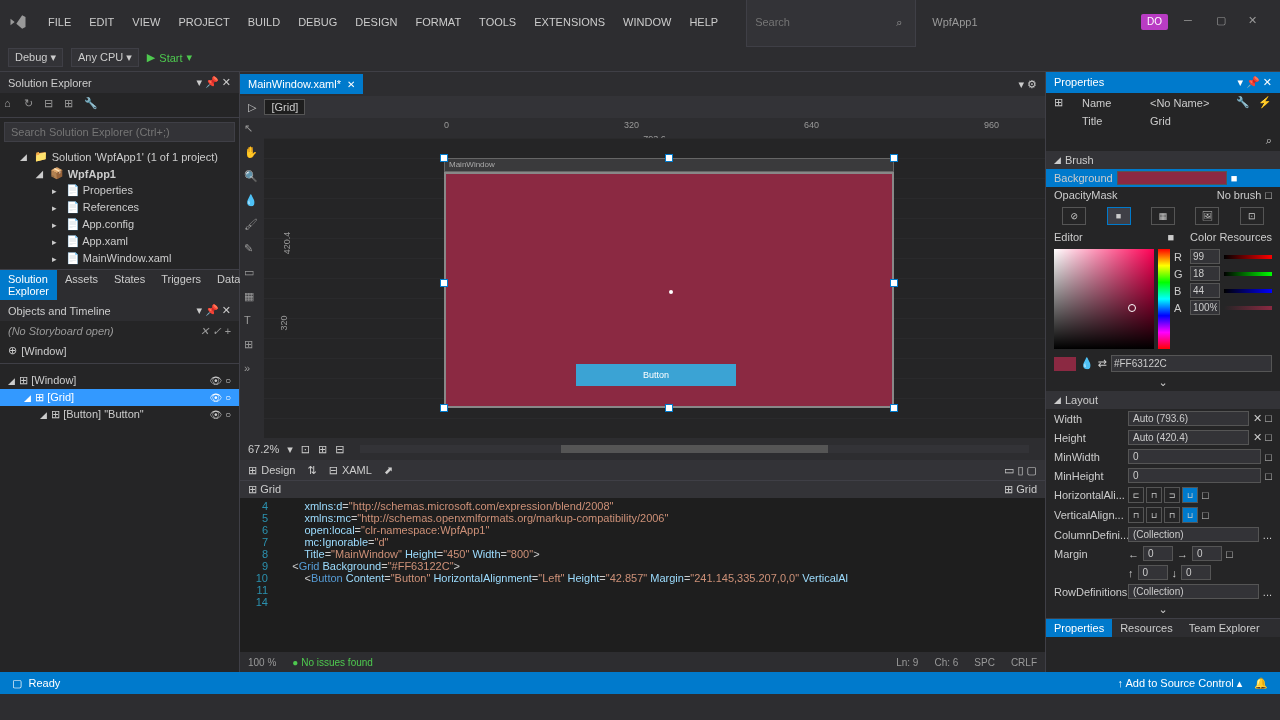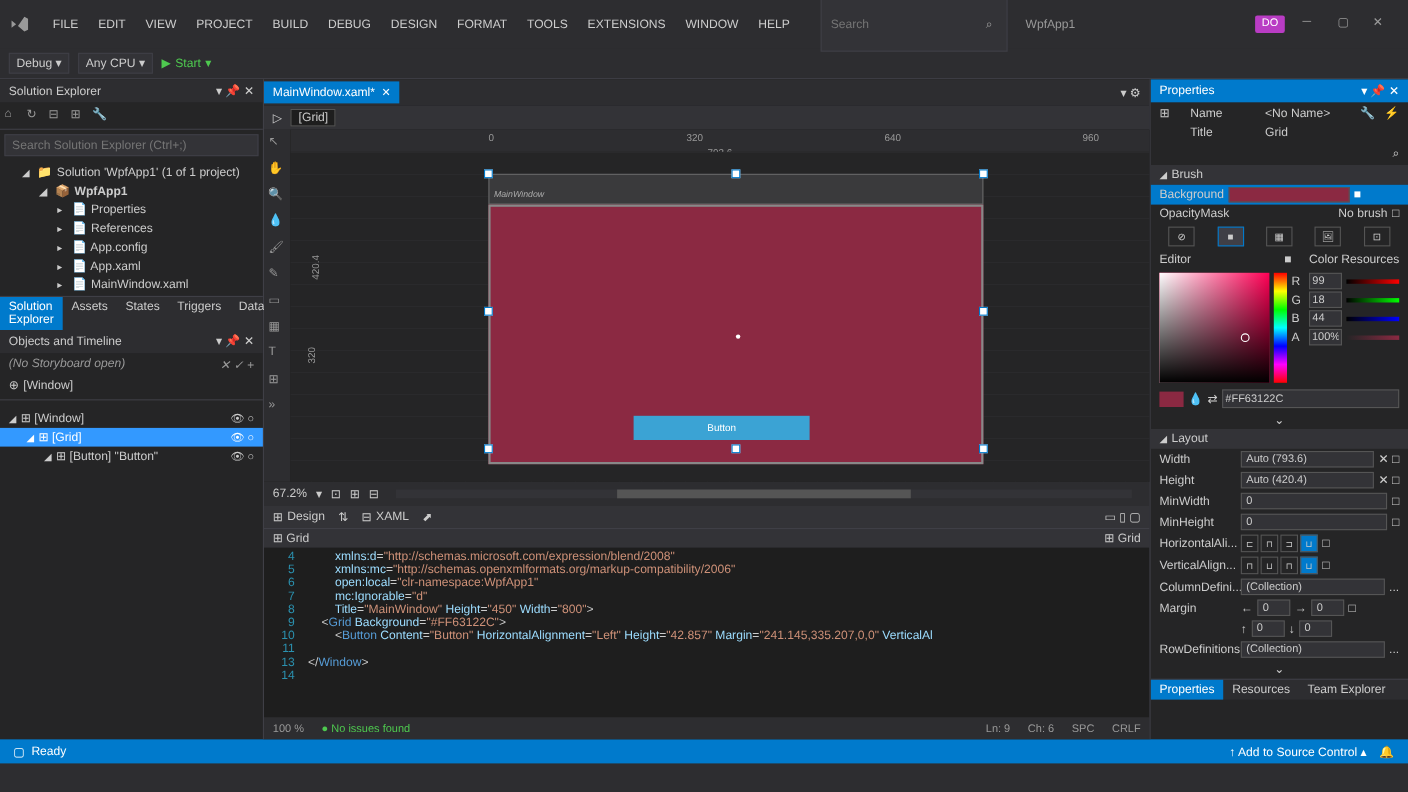--- a/index.html
+++ b/index.html
@@ -53,21 +53,21 @@
 .dt-icon { width: 16px; height: 16px; margin: 0 auto; cursor: pointer; color: #999; }
 .canvas-wrap { flex: 1; position: relative; background: #252526; overflow: hidden; }
 .ruler-h { height: 20px; background: #2d2d30; position: relative; color: #999; font-size: 9px; }
 .ruler-tick { position: absolute; top: 2px; }
 .ruler-label { position: absolute; top: 16px; left: 50%; font-size: 9px; color: #999; transform: translateX(-50%); }
 .canvas { position: relative; height: 300px; background:
   repeating-linear-gradient(0deg, #252526 0 19px, #2a2a2c 19px 20px),
   repeating-linear-gradient(90deg, transparent 0 19px, #2a2a2c 19px 20px);
 }
 .window-frame { position: absolute; left: 180px; top: 20px; width: 450px; height: 250px; }
-.win-titlebar { height: 14px; background: #3a3a3c; border: 1px solid #666; font-size: 8px; padding: 13px 4px; color: #aaa; font-style: italic; }
+.win-titlebar { height: 14px; background: #3a3a3c; border: 1px solid #666; font-size: 8px; padding: 1px 4px; color: #aaa; }
 .win-content { height: 236px; background: #8b2942; border: 2px solid #888; position: relative; }
 .win-button { position: absolute; left: 130px; top: 190px; width: 160px; height: 22px; background: #3ba3d4; color: #fff; font-size: 9px; display: flex; align-items: center; justify-content: center; }
 .handle { position: absolute; width: 8px; height: 8px; background: #fff; border: 1px solid #007acc; }
 .zoom-bar { height: 22px; background: #2d2d30; display: flex; align-items: center; padding: 0 8px; gap: 8px; font-size: 11px; }
 .view-toggle { height: 20px; background: #333337; display: flex; align-items: center; padding: 0 8px; gap: 12px; font-size: 11px; }
 .vt-item { display: flex; align-items: center; gap: 4px; cursor: pointer; }
 .code-nav { height: 18px; background: #333337; display: flex; align-items: center; padding: 0 8px; gap: 8px; font-size: 11px; border-top: 1px solid #3f3f46; }
 .code-editor { flex: 1; background: #1e1e1e; font-family: Consolas, monospace; font-size: 11px; padding: 2px 0; overflow: hidden; }
 .code-line { display: flex; }
 .line-num { width: 40px; text-align: right; padding-right: 12px; color: #2b91af; }
@@ -305,24 +305,20 @@
         </div>
         <div class="code-line">
           <span class="line-num">10</span>
           <span class="code-text">        &lt;<span class="c-blue">Button</span> <span class="c-attr">Content</span>=<span class="c-str">"Button"</span> <span class="c-attr">HorizontalAlignment</span>=<span class="c-str">"Left"</span> <span class="c-attr">Height</span>=<span class="c-str">"42.857"</span> <span class="c-attr">Margin</span>=<span class="c-str">"241.145,335.207,0,0"</span> <span class="c-attr">VerticalAl</span></span>
         </div>
         <div class="code-line">
           <span class="line-num">11</span>
           <span class="code-text"></span>
         </div>
         <div class="code-line">
-          <span class="line-num">13</span>
-          <span class="code-text">&lt;/<span class="c-blue">Window</span>&gt;</span>
-        </div>
-        <div class="code-line">
           <span class="line-num">14</span>
           <span class="code-text"></span>
         </div>
       </div>
     <div class="statusbar-code">
       <span>100 %</span>
       <span style="color:#4ec94f">● <span>No issues found</span></span>
       <span style="margin-left:auto">Ln: 9</span>
       <span>Ch: 6</span>
       <span>SPC</span>

